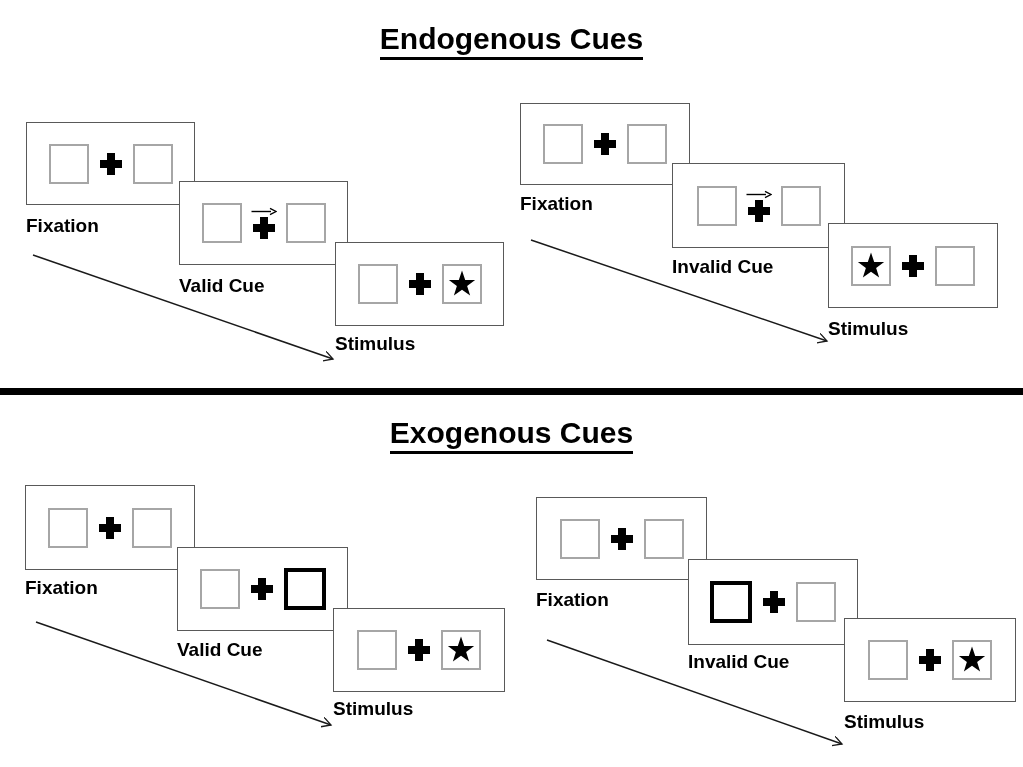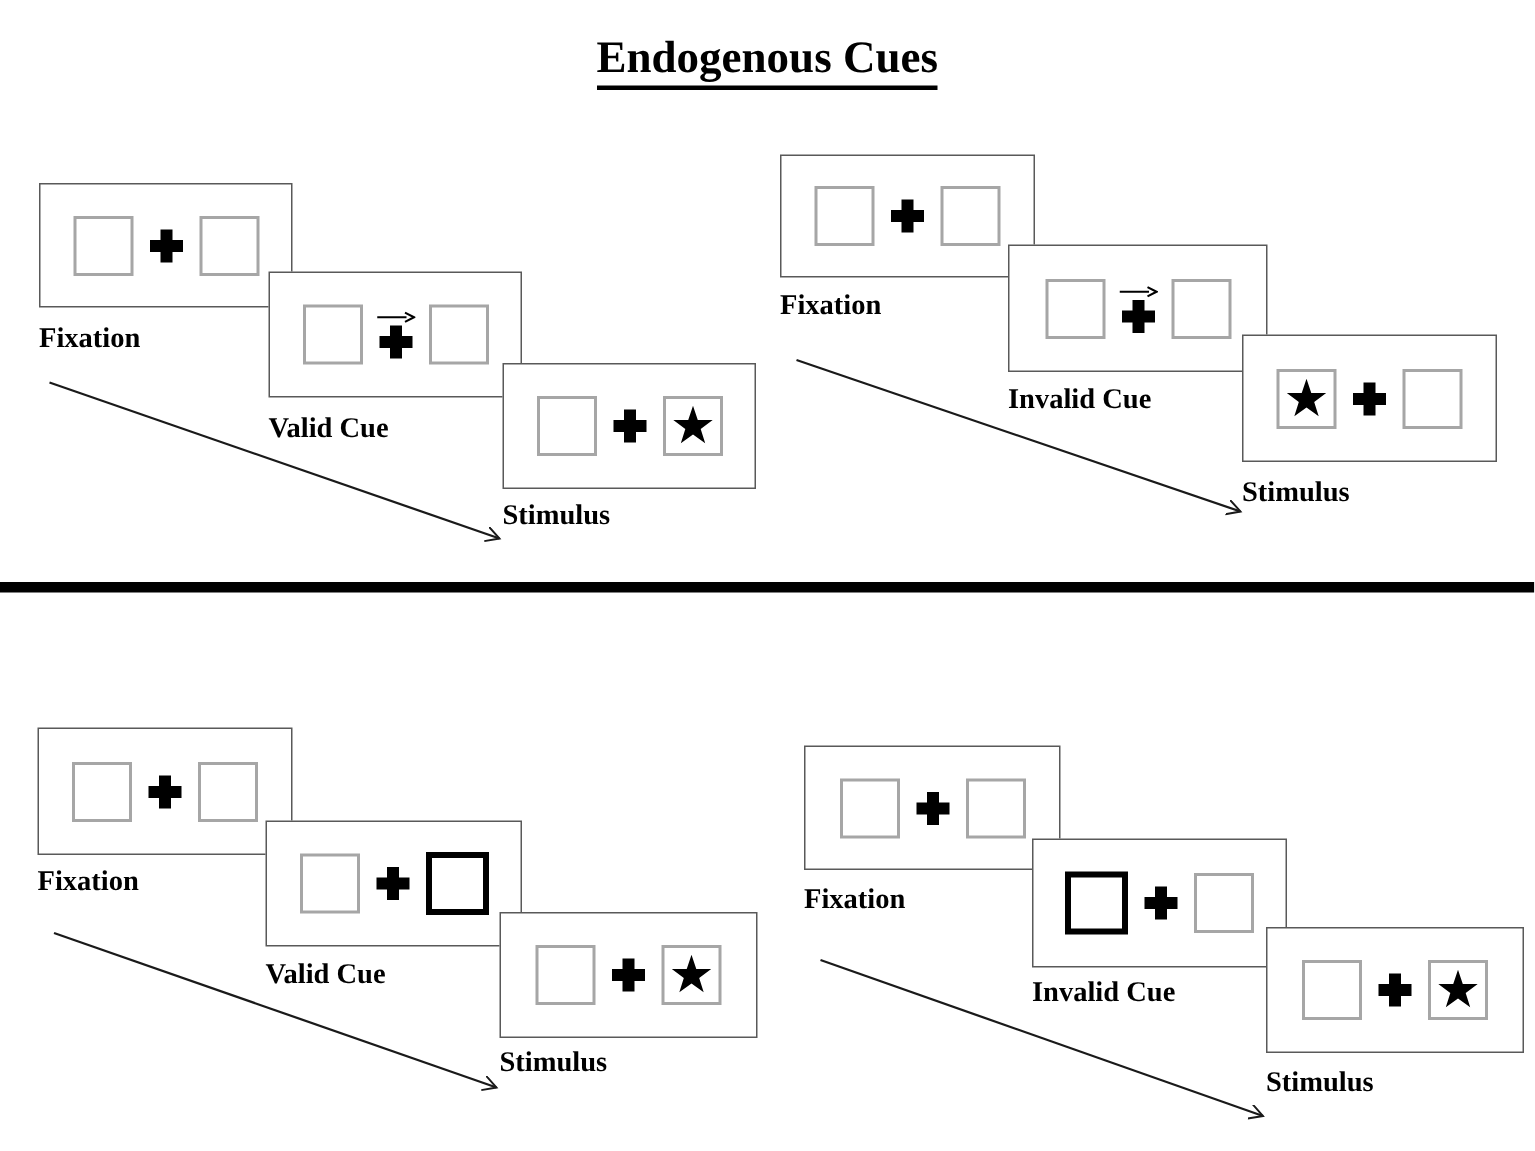--- a/index.html
+++ b/index.html
@@ -1,20 +1,20 @@
 <!DOCTYPE html>
 <html><head>
 <meta charset="utf-8">
 <style>
   html,body{margin:0;padding:0;background:#fff;}
   #page{
     position:relative;
     width:1023px;height:767px;
     background:#ffffff;
-    font-family:Liberation Serif, serif;
+    font-family:Liberation Sans, sans-serif;
     color:#000;
     overflow:hidden;
   }
   .section-title{
     position:absolute;left:0;width:1023px;
     text-align:center;font-size:30px;font-weight:bold;
   }
   .section-title span{
     display:inline-block;
     border-bottom:3px solid #000;
@@ -171,20 +171,23 @@
     <defs>
         <marker id="ah2" markerWidth="12" markerHeight="12" refX="9" refY="5" orient="auto" markerUnits="userSpaceOnUse">
       <path d="M0,0 L9,5 L0,10" fill="none" stroke="#1a1a1a" stroke-width="1.3"></path>
     </marker>
       </defs>
     <line x1="3" y1="6" x2="299" y2="107" stroke="#1a1a1a" stroke-width="1.5" marker-end="url(#ah2)"></line>
   </svg>
 
   <div class="divider"></div>
 
+  <div class="section-title" style="top:416px">
+    <span>Exogenous Cues</span>
+  </div>
 
   <div class="panel" style="left:25px;top:485px;width:170px;height:85px">
     <div class="slot slot-left box"></div>
     <div class="slot slot-center">
         <span class="cross">
           <span class="bar-h"></span>
           <span class="bar-v"></span>
         </span>
       </div>
     <div class="slot slot-right box"></div>

